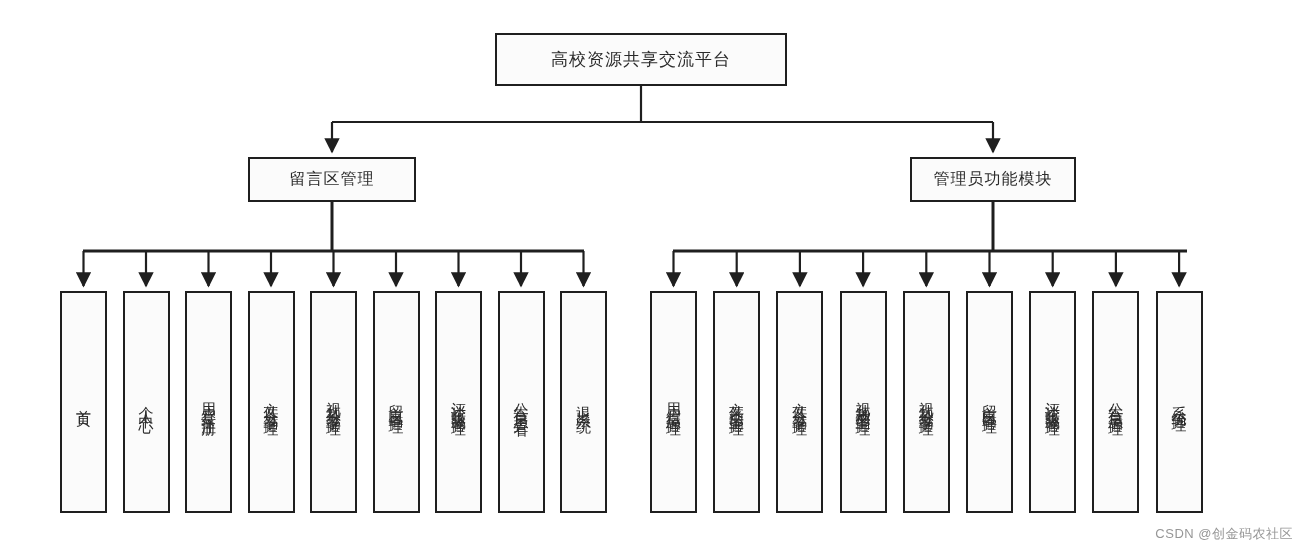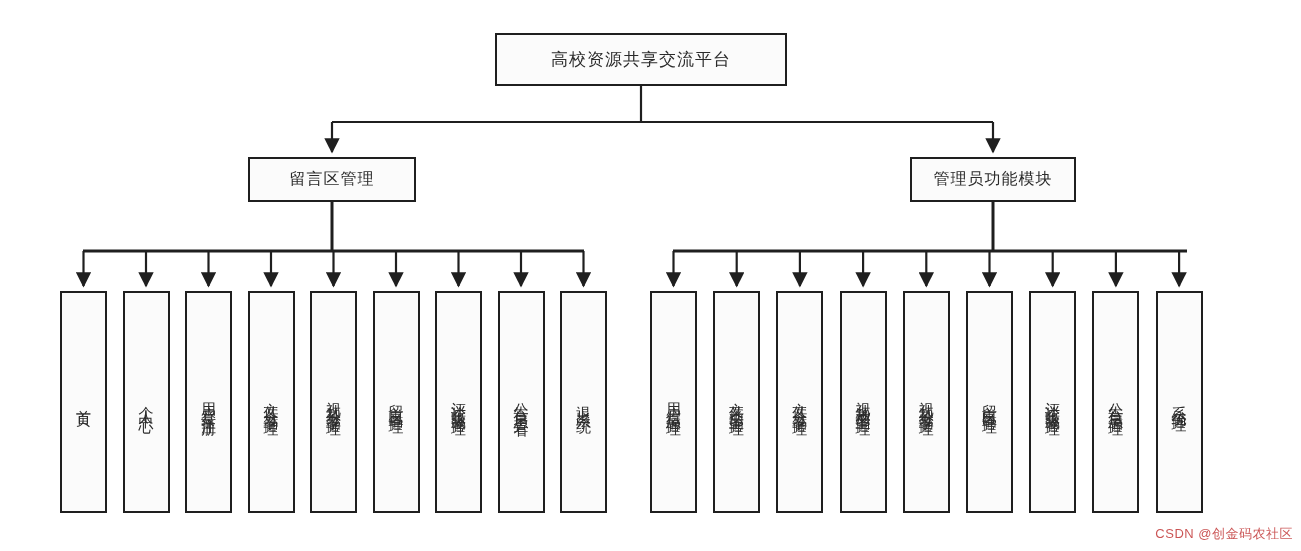--- a/index.html
+++ b/index.html
@@ -69,21 +69,21 @@
     text-orientation: upright;
     letter-spacing: 4px;
     line-height: 1.05;
     white-space: nowrap;
   }
   .watermark {
     position: absolute;
     right: 8px;
     bottom: 8px;
     font-size: 13px;
-    color: #b91c1c;
+    color: #737373;
     opacity: .75;
     letter-spacing: .5px;
     white-space: nowrap;
   }
 </style>
 </head>
 <body>
 
 <div id="canvas">
 

